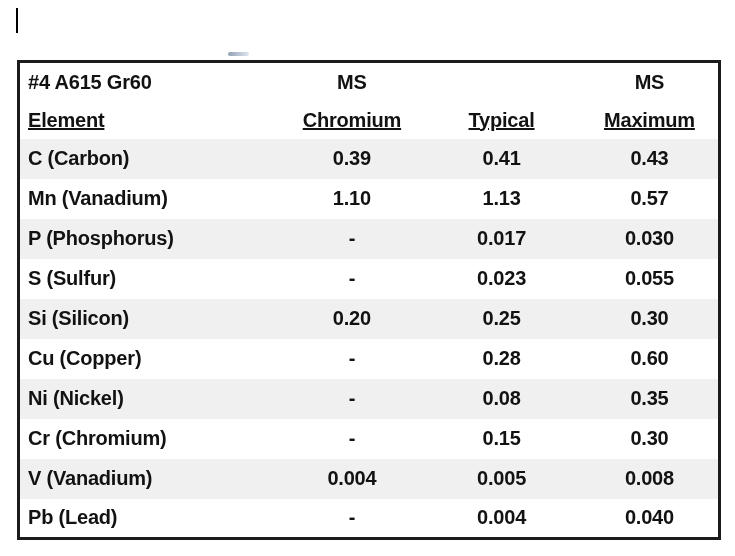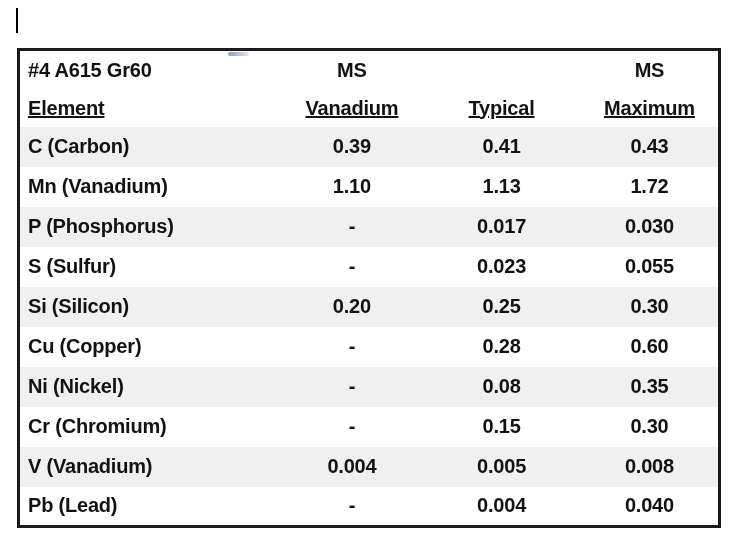--- a/index.html
+++ b/index.html
@@ -34,21 +34,21 @@
   .handle-dash{
     position:absolute;
     left:228px;top:52px;
     width:21px;height:4px;
     border-radius:2px;
     background:linear-gradient(to right,#7d8fa8,#d9e2ef);
     opacity:.85;
   }
   table.spec{
     position:absolute;
-    left:17px;top:48px;
+    left:17px;top:60px;
     width:704px;
     border-collapse:collapse;
     table-layout:fixed;
     border:3px solid var(--border);
     font-size:20px;
     font-weight:bold;
   }
   table.spec td, table.spec th{
     padding:0;
     vertical-align:middle;
@@ -85,37 +85,37 @@
   </colgroup>
   <thead>
     <tr class="hr1">
       <th>#4 A615 Gr60</th>
       <th>MS</th>
       <th></th>
       <th>MS</th>
     </tr>
     <tr class="hr2">
       <th>Element</th>
-      <th>Vanadium</th>
+      <th>Chromium</th>
       <th>Typical</th>
       <th>Maximum</th>
     </tr>
   </thead>
   <tbody>
       <tr class="band">
     <td>C (Carbon)</td>
     <td>0.39</td>
     <td>0.41</td>
     <td>0.43</td>
   </tr>
       <tr>
     <td>Mn (Vanadium)</td>
     <td>1.10</td>
     <td>1.13</td>
-    <td>1.72</td>
+    <td>0.57</td>
   </tr>
       <tr class="band">
     <td>P (Phosphorus)</td>
     <td>-</td>
     <td>0.017</td>
     <td>0.030</td>
   </tr>
       <tr>
     <td>S (Sulfur)</td>
     <td>-</td>

